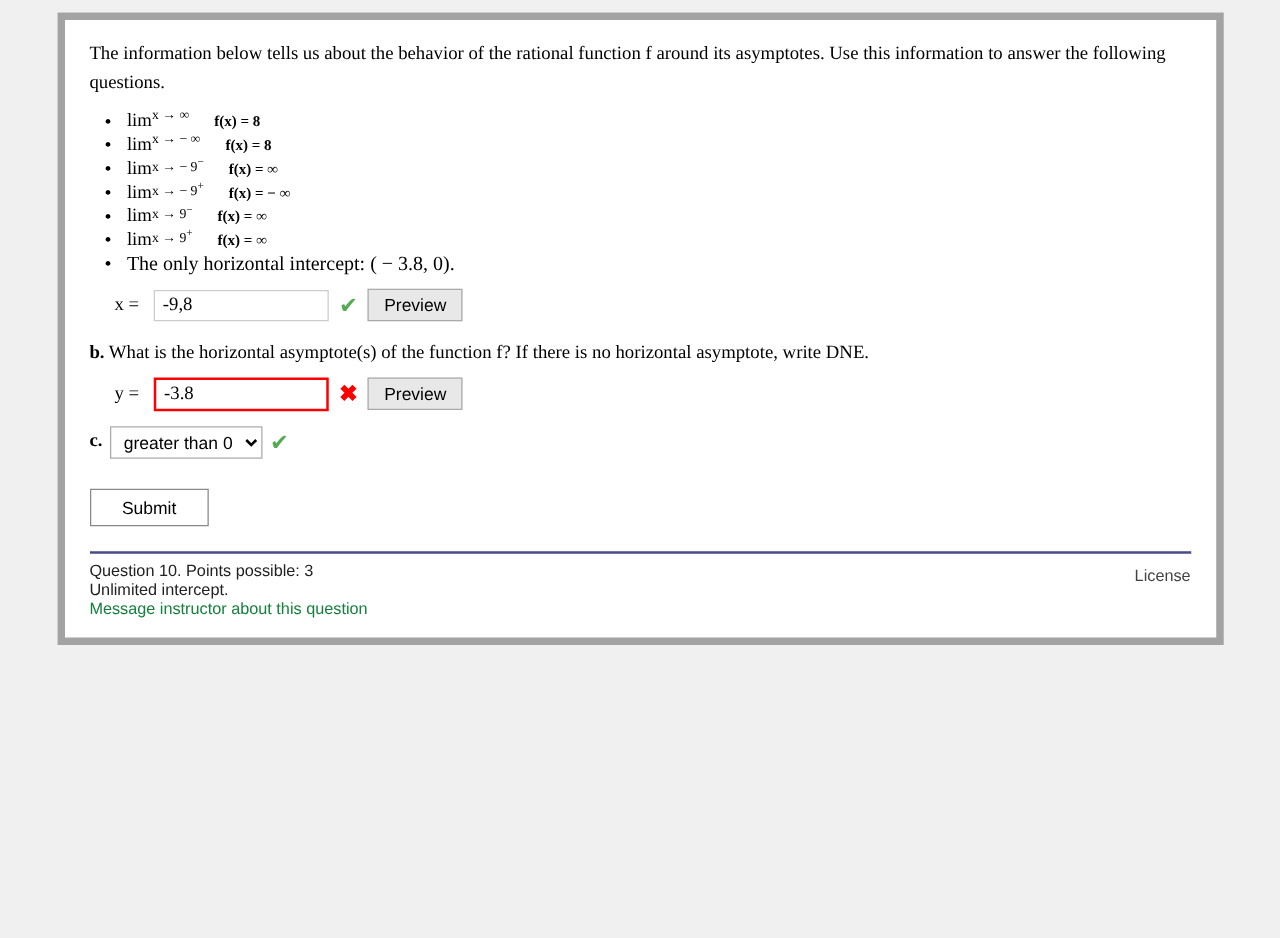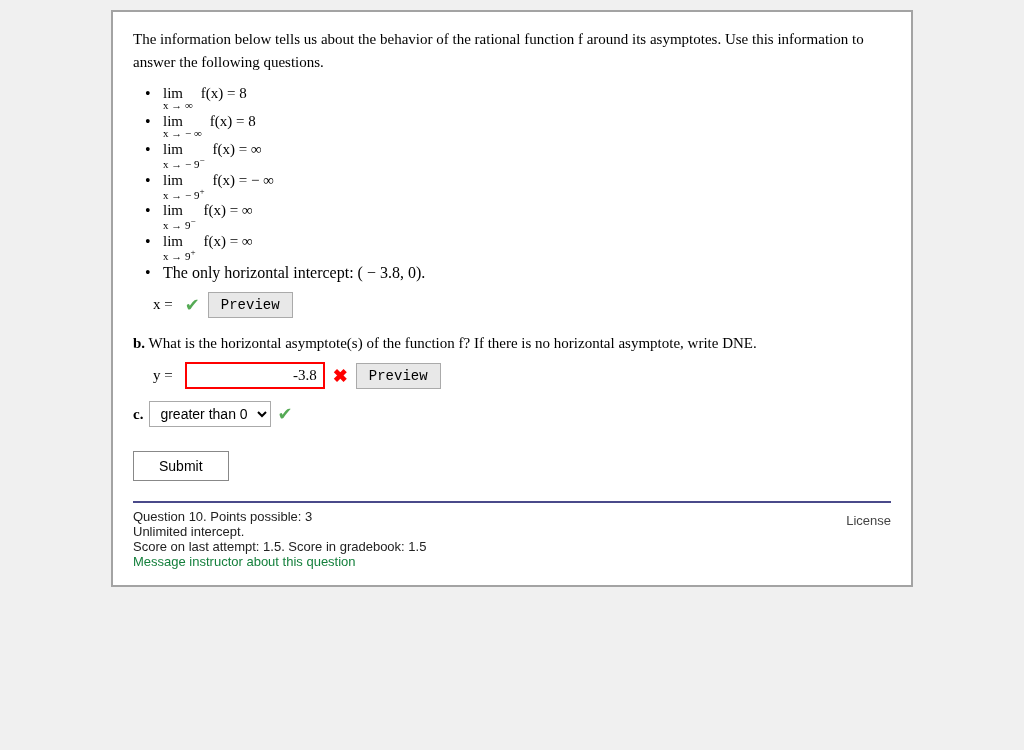--- a/index.html
+++ b/index.html
@@ -7,23 +7,23 @@
       font-family: "Times New Roman", Times, serif;
       font-size: 16px;
       background: #f0f0f0;
       display: flex;
       justify-content: center;
       align-items: flex-start;
       min-height: 750px;
       padding: 10px;
     }
     .page-container {
-      width: 802px;
+      width: 933px;
       background: #fff;
-      border: 2px solid #a3a3a3;
+      border: 6px solid #a3a3a3;
       padding: 16px 20px;
     }
     .intro-text {
       font-size: 15px;
       line-height: 1.5;
       margin-bottom: 12px;
     }
     .bullet-list {
       list-style: none;
       margin: 0 0 10px 30px;
@@ -34,37 +34,38 @@
       display: flex;
       align-items: baseline;
     }
     .bullet-list li::before {
       content: "•";
       position: absolute;
       left: -18px;
     }
     .lim-expr {
       display: inline-flex;
-      flex-direction: column;
+      flex-direction: row;
       align-items: flex-start;
       vertical-align: middle;
       margin-right: 4px;
       justify-content: flex-end;
     }
     .lim-word {
       font-size: 15px;
     }
     .lim-sub {
       font-size: 11px;
       line-height: 1;
       margin-top: -2px;
     }
     .math-result {
-      font-size: 15px;
-      margin-left: 4px;
+      font-size: 12px;
+      margin-left: 16px;
+      font-weight: bold;
     }
     .section-label {
       font-size: 15px;
       margin: 14px 0 8px 0;
       line-height: 1.5;
     }
     .answer-row {
       display: flex;
       align-items: center;
       margin: 8px 0 12px 20px;
@@ -76,41 +77,40 @@
     }
     .answer-input {
       border: 1px solid #ccc;
       padding: 3px 6px;
       font-size: 15px;
       width: 140px;
       font-family: "Times New Roman", Times, serif;
     }
     .answer-input.error {
       border: 2px solid red;
-      text-align: right;
     }
     .answer-input.valid {
       border: 1px solid #ccc;
     }
     .check-icon {
       color: #5a5;
       font-size: 18px;
     }
     .x-icon {
       color: red;
       font-size: 18px;
       font-weight: bold;
     }
     .preview-btn {
       background: #e8e8e8;
       border: 1px solid #aaa;
       padding: 4px 12px;
       font-size: 14px;
       cursor: pointer;
-      font-family: Liberation Mono, monospace;
+      font-family: Liberation Sans, sans-serif;
     }
     .sketch-row {
       display: flex;
       align-items: center;
       margin: 8px 0 16px 0;
       font-size: 15px;
       gap: 6px;
       flex-wrap: wrap;
     }
     .dropdown-select {
@@ -212,20 +212,21 @@
     </li>
 
     <li>
       <span>The only horizontal intercept: ( − 3.8, 0).</span>
     </li>
   </ul>
 
   
   <div class="answer-row">
     <span class="answer-label">x =</span>
+    <input class="answer-input valid" type="text" value="-9,8" style="">
     <span class="check-icon">✔</span>
     <button class="preview-btn">Preview</button>
   </div>
 
   
   <p class="section-label">
     <strong>b.</strong>
     <span>What is the horizontal asymptote(s) of the function f? If there is no horizontal asymptote, write DNE.</span>
   </p>
   <div class="answer-row">
@@ -248,17 +249,16 @@
 
   
   <button class="submit-btn">Submit</button>
 
   <hr class="divider">
 
   <div class="footer-section">
     <span class="license-link">License</span>
     <div>Question 10. Points possible: 3</div>
     <div>Unlimited intercept.</div>
-    <div>Score on last attempt: 1.5. Score in gradebook: 1.5</div>
     <a class="message-link" href="#">Message instructor about this question</a>
   </div>
 
 </div>
 
 </body></html>

